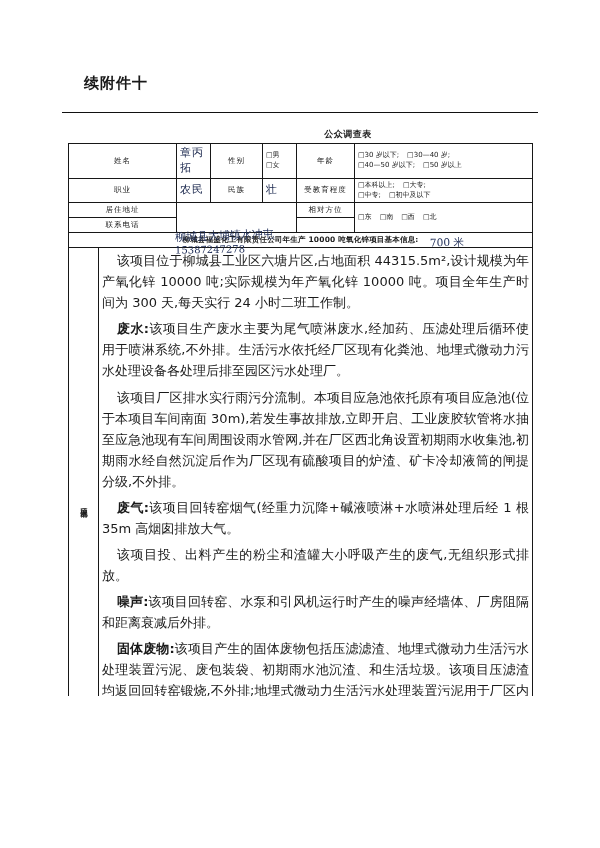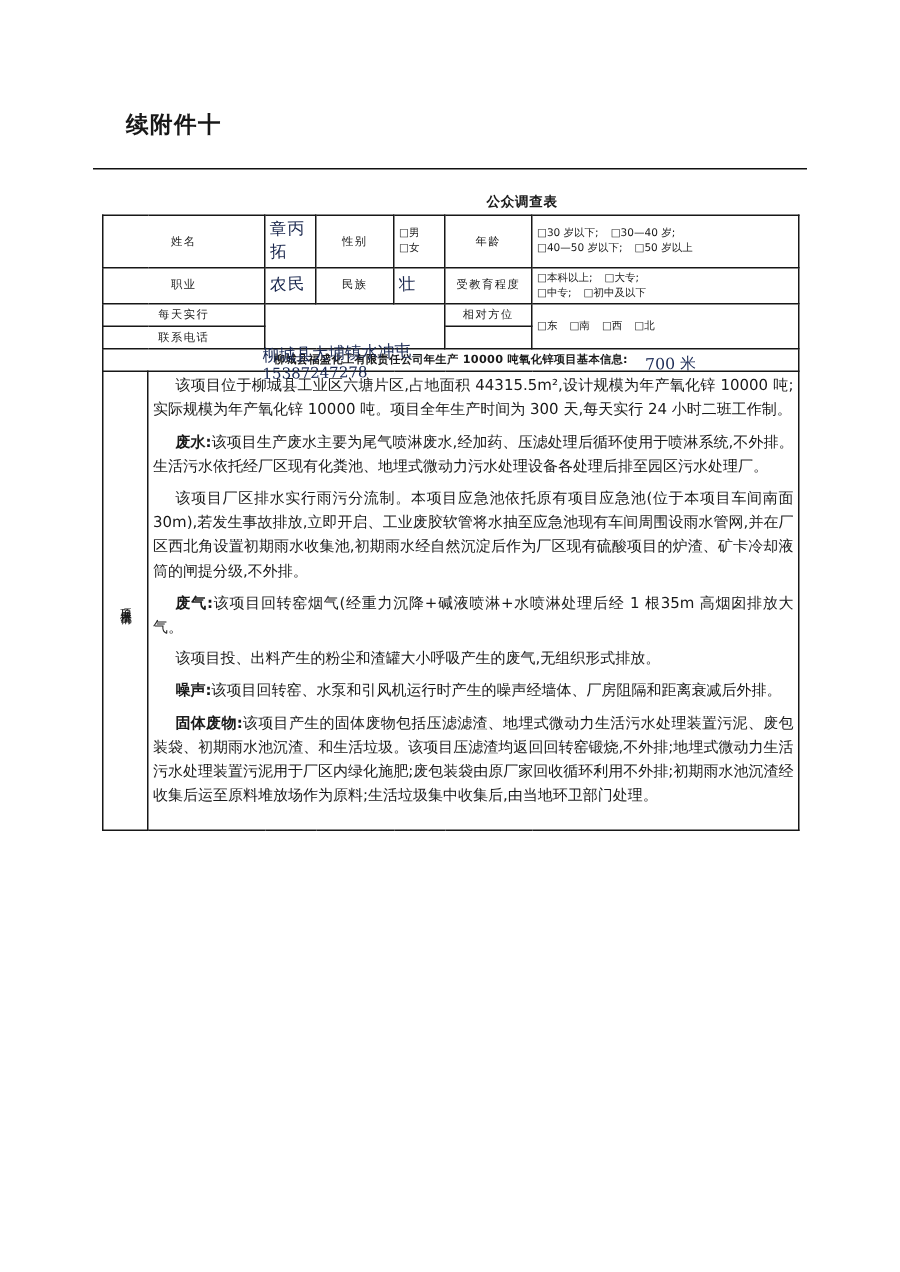--- a/index.html
+++ b/index.html
@@ -95,21 +95,21 @@
     letter-spacing: 0.2px;
     padding: 3px 2px;
     margin-left: 10px;
   }
   .body-cell {
     padding: 5px 7px 6px 7px;
     vertical-align: top;
   }
   .body-cell p {
     margin: 0 0 5px 0;
-    font-size: 10px;
+    font-size: 13px;
     line-height: 1.62;
     text-indent: 15px;
     text-align: justify;
   }
   .body-cell p:last-child { margin-bottom: 12px; }
   .body-cell p b { font-weight: bold; }
   .vlabel {
     width: 30px;
     text-align: center;
     font-size: 7.5px;
@@ -199,21 +199,21 @@
         <td><span class="hand">壮</span></td>
         <td class="lbl">受教育程度</td>
         <td>
           <div class="optrow">
             <span class="optline"><span>□本科以上;</span><span class="gap"></span><span>□大专;</span></span>
             <span class="optline"><span>□中专;</span><span class="gap"></span><span>□初中及以下</span></span>
           </div>
         </td>
       </tr>
       <tr>
-        <td class="lbl" colspan="2">每天实行</td>
+        <td class="lbl" colspan="2">居住地址</td>
         <td colspan="3" rowspan="2"></td>
         <td class="lbl">相对方位</td>
         <td rowspan="2">
           <div class="optrow">
             <span class="optline"><span>□东</span><span class="gap"></span><span>□南</span><span class="gap"></span><span>□西</span><span class="gap"></span><span>□北</span></span>
           </div>
         </td>
       </tr>
       <tr>
         <td class="lbl" colspan="2">联系电话</td>

